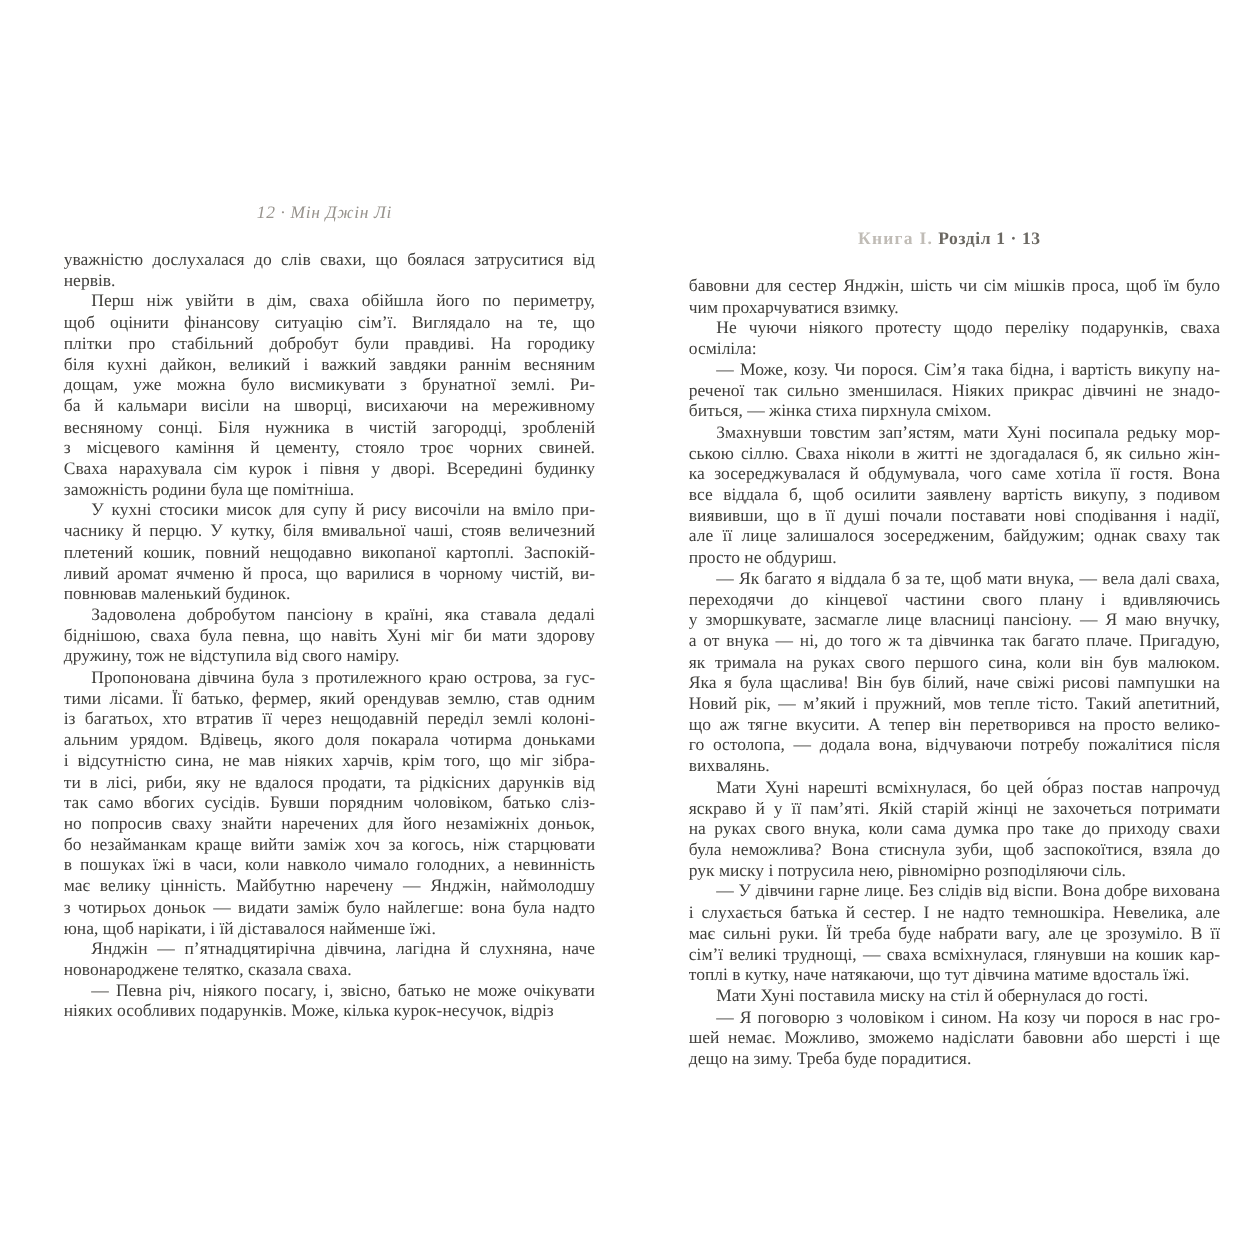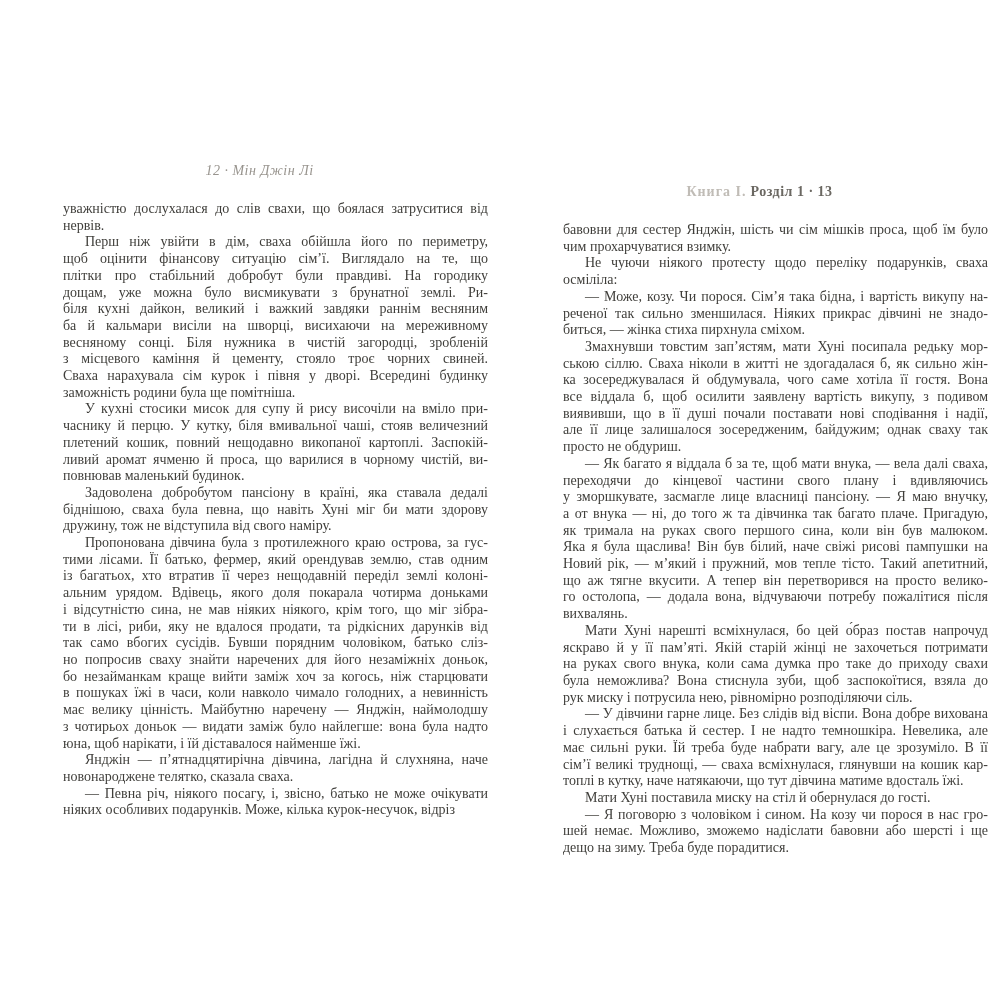--- a/index.html
+++ b/index.html
@@ -45,21 +45,21 @@
     letter-spacing: 1px;
   }
   .running-head .chapter {
     color: var(--header-chapter, #6b6862);
     font-weight: 700;
     letter-spacing: 0.5px;
   }
   .body-text {
     position: absolute;
     top: 201px;
-    left: 16px;
+    left: 4px;
     width: 425px;
     color: var(--body-text, #3f3e3a);
     font-size: 14px;
     line-height: 16.7px;
   }
   .para { margin: 0; padding: 0; }
   .line {
     text-align: justify;
     text-align-last: justify;
     min-height: 16.7px;
@@ -82,22 +82,22 @@
     </div>
     <div class="body-text" id="left-body">
         <div class="para">
           <div class="line">уважністю дослухалася до слів свахи, що боялася затруситися від</div>
           <div class="line last">нервів.</div>
         </div>
         <div class="para">
           <div class="line indent">Перш ніж увійти в дім, сваха обійшла його по периметру,</div>
           <div class="line">щоб оцінити фінансову ситуацію сім’ї. Виглядало на те, що</div>
           <div class="line">плітки про стабільний добробут були правдиві. На городику</div>
+          <div class="line">біля кухні дайкон, великий і важкий завдяки раннім весняним</div>
           <div class="line">дощам, уже можна було висмикувати з брунатної землі. Ри-</div>
-          <div class="line">біля кухні дайкон, великий і важкий завдяки раннім весняним</div>
           <div class="line">ба й кальмари висіли на шворці, висихаючи на мереживному</div>
           <div class="line">весняному сонці. Біля нужника в чистій загородці, зробленій</div>
           <div class="line">з місцевого каміння й цементу, стояло троє чорних свиней.</div>
           <div class="line">Сваха нарахувала сім курок і півня у дворі. Всередині будинку</div>
           <div class="line last">заможність родини була ще помітніша.</div>
         </div>
         <div class="para">
           <div class="line indent">У кухні стосики мисок для супу й рису височіли на вміло при-</div>
           <div class="line">часнику й перцю. У кутку, біля вмивальної чаші, стояв величезний</div>
           <div class="line">плетений кошик, повний нещодавно викопаної картоплі. Заспокій-</div>
@@ -107,21 +107,21 @@
         <div class="para">
           <div class="line indent">Задоволена добробутом пансіону в країні, яка ставала дедалі</div>
           <div class="line">біднішою, сваха була певна, що навіть Хуні міг би мати здорову</div>
           <div class="line last">дружину, тож не відступила від свого наміру.</div>
         </div>
         <div class="para">
           <div class="line indent">Пропонована дівчина була з протилежного краю острова, за гус-</div>
           <div class="line">тими лісами. Її батько, фермер, який орендував землю, став одним</div>
           <div class="line">із багатьох, хто втратив її через нещодавній переділ землі колоні-</div>
           <div class="line">альним урядом. Вдівець, якого доля покарала чотирма доньками</div>
-          <div class="line">і відсутністю сина, не мав ніяких ніякого, крім того, що міг зібра-</div>
+          <div class="line">і відсутністю сина, не мав ніяких харчів, крім того, що міг зібра-</div>
           <div class="line">ти в лісі, риби, яку не вдалося продати, та рідкісних дарунків від</div>
           <div class="line">так само вбогих сусідів. Бувши порядним чоловіком, батько сліз-</div>
           <div class="line">но попросив сваху знайти наречених для його незаміжніх доньок,</div>
           <div class="line">бо незайманкам краще вийти заміж хоч за когось, ніж старцювати</div>
           <div class="line">в пошуках їжі в часи, коли навколо чимало голодних, а невинність</div>
           <div class="line">має велику цінність. Майбутню наречену — Янджін, наймолодшу</div>
           <div class="line">з чотирьох доньок — видати заміж було найлегше: вона була надто</div>
           <div class="line last">юна, щоб нарікати, і їй діставалося найменше їжі.</div>
         </div>
         <div class="para">

